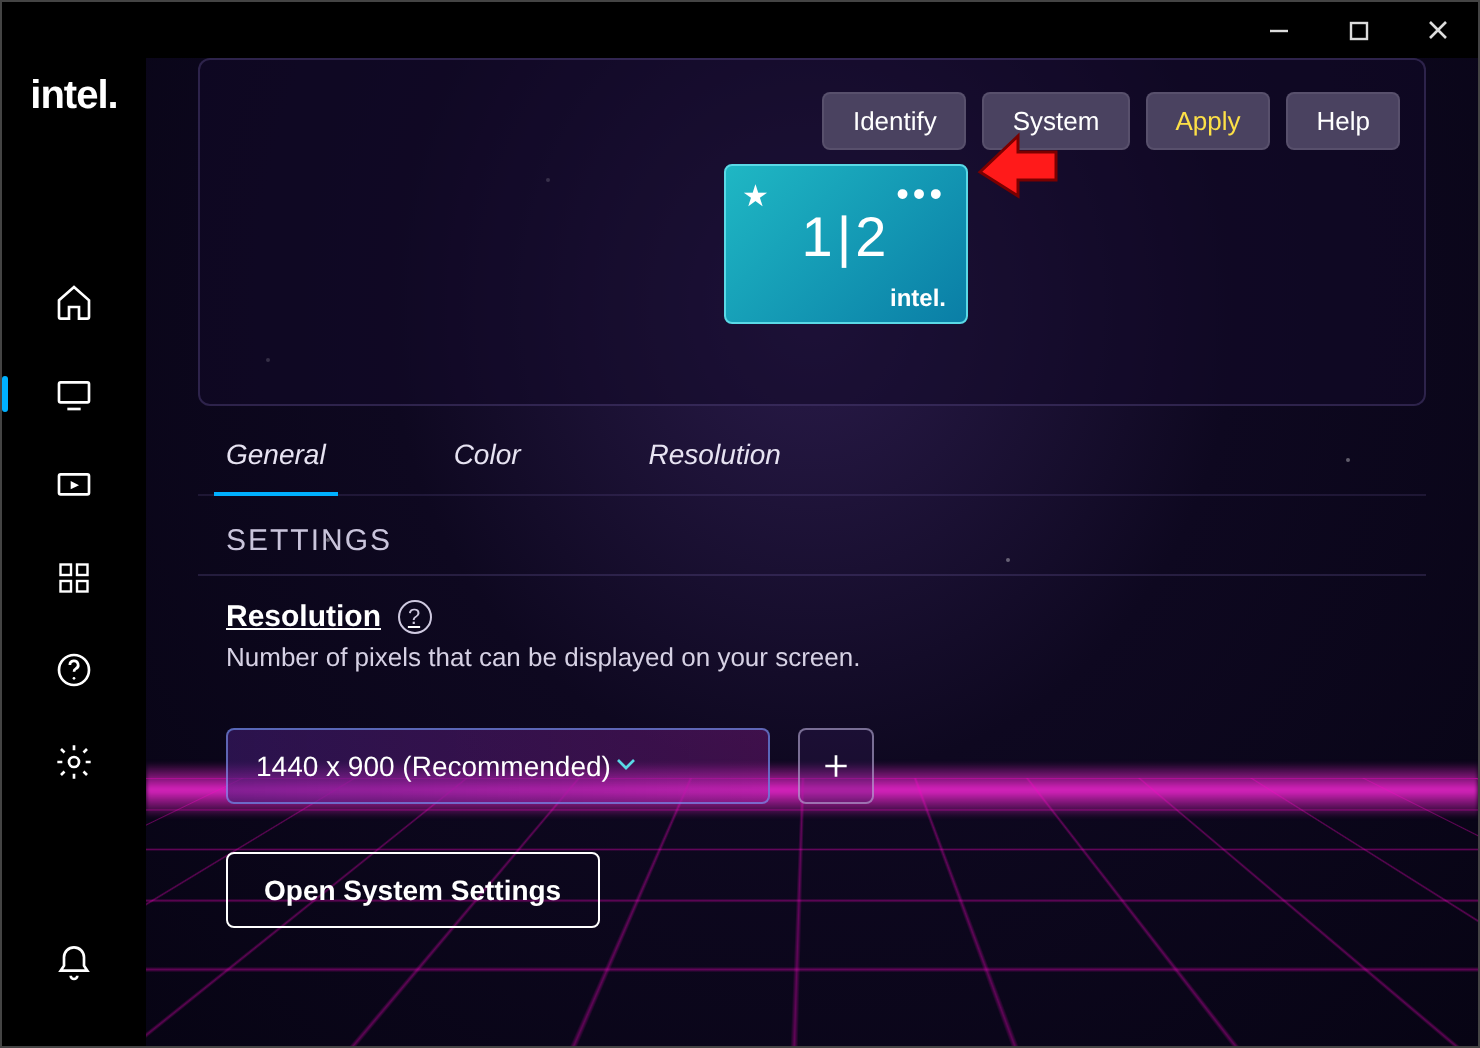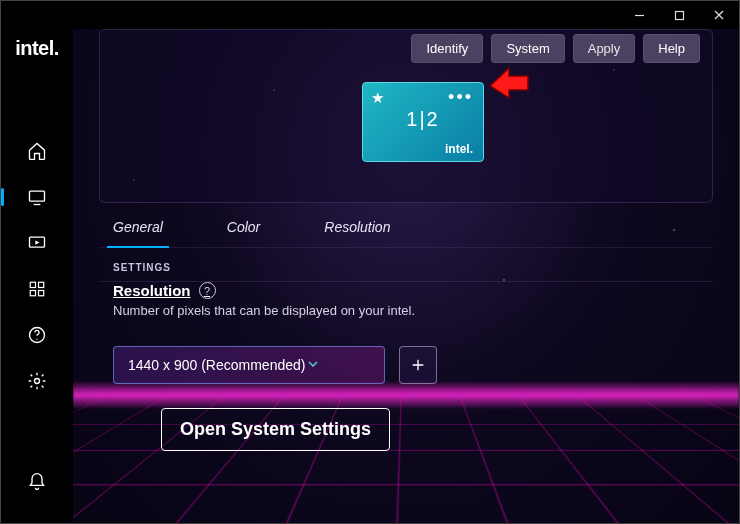--- a/index.html
+++ b/index.html
@@ -36,44 +36,44 @@
   transform-origin: top center;
 }
 .stars { position: absolute; inset: 0; pointer-events: none; }
 .stars span { position: absolute; width: 2px; height: 2px; background: rgba(255,255,255,0.35); border-radius: 50%; }
 
 
 .content { position: absolute; inset: 0; padding: 0 26px 0 26px; }
 .title { color: #fff; font-size: 18px; font-weight: 400; padding: 8px 0 12px 0; }
 
 .arranger { background: rgba(18,10,40,0.55); border: 1px solid rgba(140,120,200,0.25); border-radius: 6px; height: 174px; position: relative; }
-.arranger-actions { position: absolute; top: 4px; right: 12px; display: flex; gap: 8px; }
+.arranger-actions { position: absolute; top: 16px; right: 12px; display: flex; gap: 8px; }
 .btn { background: #4a4260; color: #fff; border-radius: 4px; padding: 6px 14px; font-size: 13px; border: 1px solid rgba(255,255,255,0.08); }
-.btn.disabled { color: #e5e5e5; }
-.btn.outline { background: transparent; border: 1px solid #fff; padding: 10px 18px; font-weight: 600; font-size: 18px; margin-left: 48px; }
+.btn.disabled { color: #fde047; }
+.btn.outline { background: transparent; border: 1px solid #fff; padding: 10px 18px; font-weight: 600; font-size: 14px; }
 
 .monitor {
   position: absolute; left: 262px; top: 52px; width: 122px; height: 80px;
   background: linear-gradient(135deg, #1fb7c4 0%, #0a7ea6 100%);
   border: 1px solid #5ad9e6; border-radius: 4px; color: #fff;
 }
 .monitor .star { position: absolute; top: 6px; left: 8px; font-size: 15px; }
 .monitor .dots { position: absolute; top: 4px; right: 10px; font-size: 18px; letter-spacing: 2px; }
-.monitor .num { position: absolute; inset: 0; display: flex; align-items: center; justify-content: center; font-size: 20px; font-weight: 400; letter-spacing: 2px; top: -6px; }
+.monitor .num { position: absolute; inset: 0; display: flex; align-items: center; justify-content: center; font-size: 28px; font-weight: 400; letter-spacing: 2px; top: -6px; }
 .monitor .brand { position: absolute; bottom: 5px; right: 10px; font-size: 12px; font-weight: 700; }
 
 
 .pointer { position: absolute; z-index: 30; }
 
 
 .tabs { display: flex; gap: 64px; padding: 16px 14px 0 14px; border-bottom: 1px solid rgba(140,120,200,0.15); }
 .tab { color: #e7e3f2; font-size: 14px; padding-bottom: 12px; position: relative; font-style: italic; }
 .tab.active::after { content: ""; position: absolute; left: -6px; right: -6px; bottom: -1px; height: 2px; background: #00b0ff; }
 
-.section-label { color: #c9c4db; font-size: 10px; letter-spacing: 1px; font-weight: 700; padding: 14px 14px 8px 14px; border-bottom: 1px solid rgba(140,120,200,0.2); margin-bottom: 0; }
+.section-label { color: #c9c4db; font-size: 15px; letter-spacing: 1px; font-weight: 400; padding: 14px 14px 8px 14px; border-bottom: 1px solid rgba(140,120,200,0.2); margin-bottom: 12px; }
 
 .setting { padding: 0 14px; }
 .setting-head { display: flex; align-items: center; gap: 8px; color: #fff; font-weight: 600; font-size: 15px; text-decoration: underline; }
 .help-bubble { width: 17px; height: 17px; border: 1.5px solid #cfc9e0; border-radius: 50%; display: inline-flex; align-items: center; justify-content: center; font-size: 11px; color: #cfc9e0; font-weight: 400; }
 .setting-desc { color: #d6d1e4; font-size: 13px; margin-top: 4px; }
 
 .controls { display: flex; align-items: center; gap: 14px; margin: 28px 14px 0 14px; }
 .select {
   width: 272px; height: 38px; display: flex; align-items: center; 
   padding: 16px 14px; color: #fff; font-size: 14px;
@@ -200,21 +200,21 @@
         <div class="tab">Resolution</div>
       </div>
 
       <div class="section-label">SETTINGS</div>
 
       <div class="setting">
         <div class="setting-head">
           <span>Resolution</span>
           <span class="help-bubble">?</span>
         </div>
-        <div class="setting-desc">Number of pixels that can be displayed on your intel.</div>
+        <div class="setting-desc">Number of pixels that can be displayed on your screen.</div>
       </div>
 
       <div class="controls">
         <div class="select">
           <span>1440 x 900 (Recommended)</span>
           <span class="chev">
             <svg width="16" height="16" viewBox="0 0 24 24" fill="none" stroke="#5ad9e6" stroke-width="2">
                 <path d="M6 9l6 6 6-6"></path>
               </svg>
           </span>

